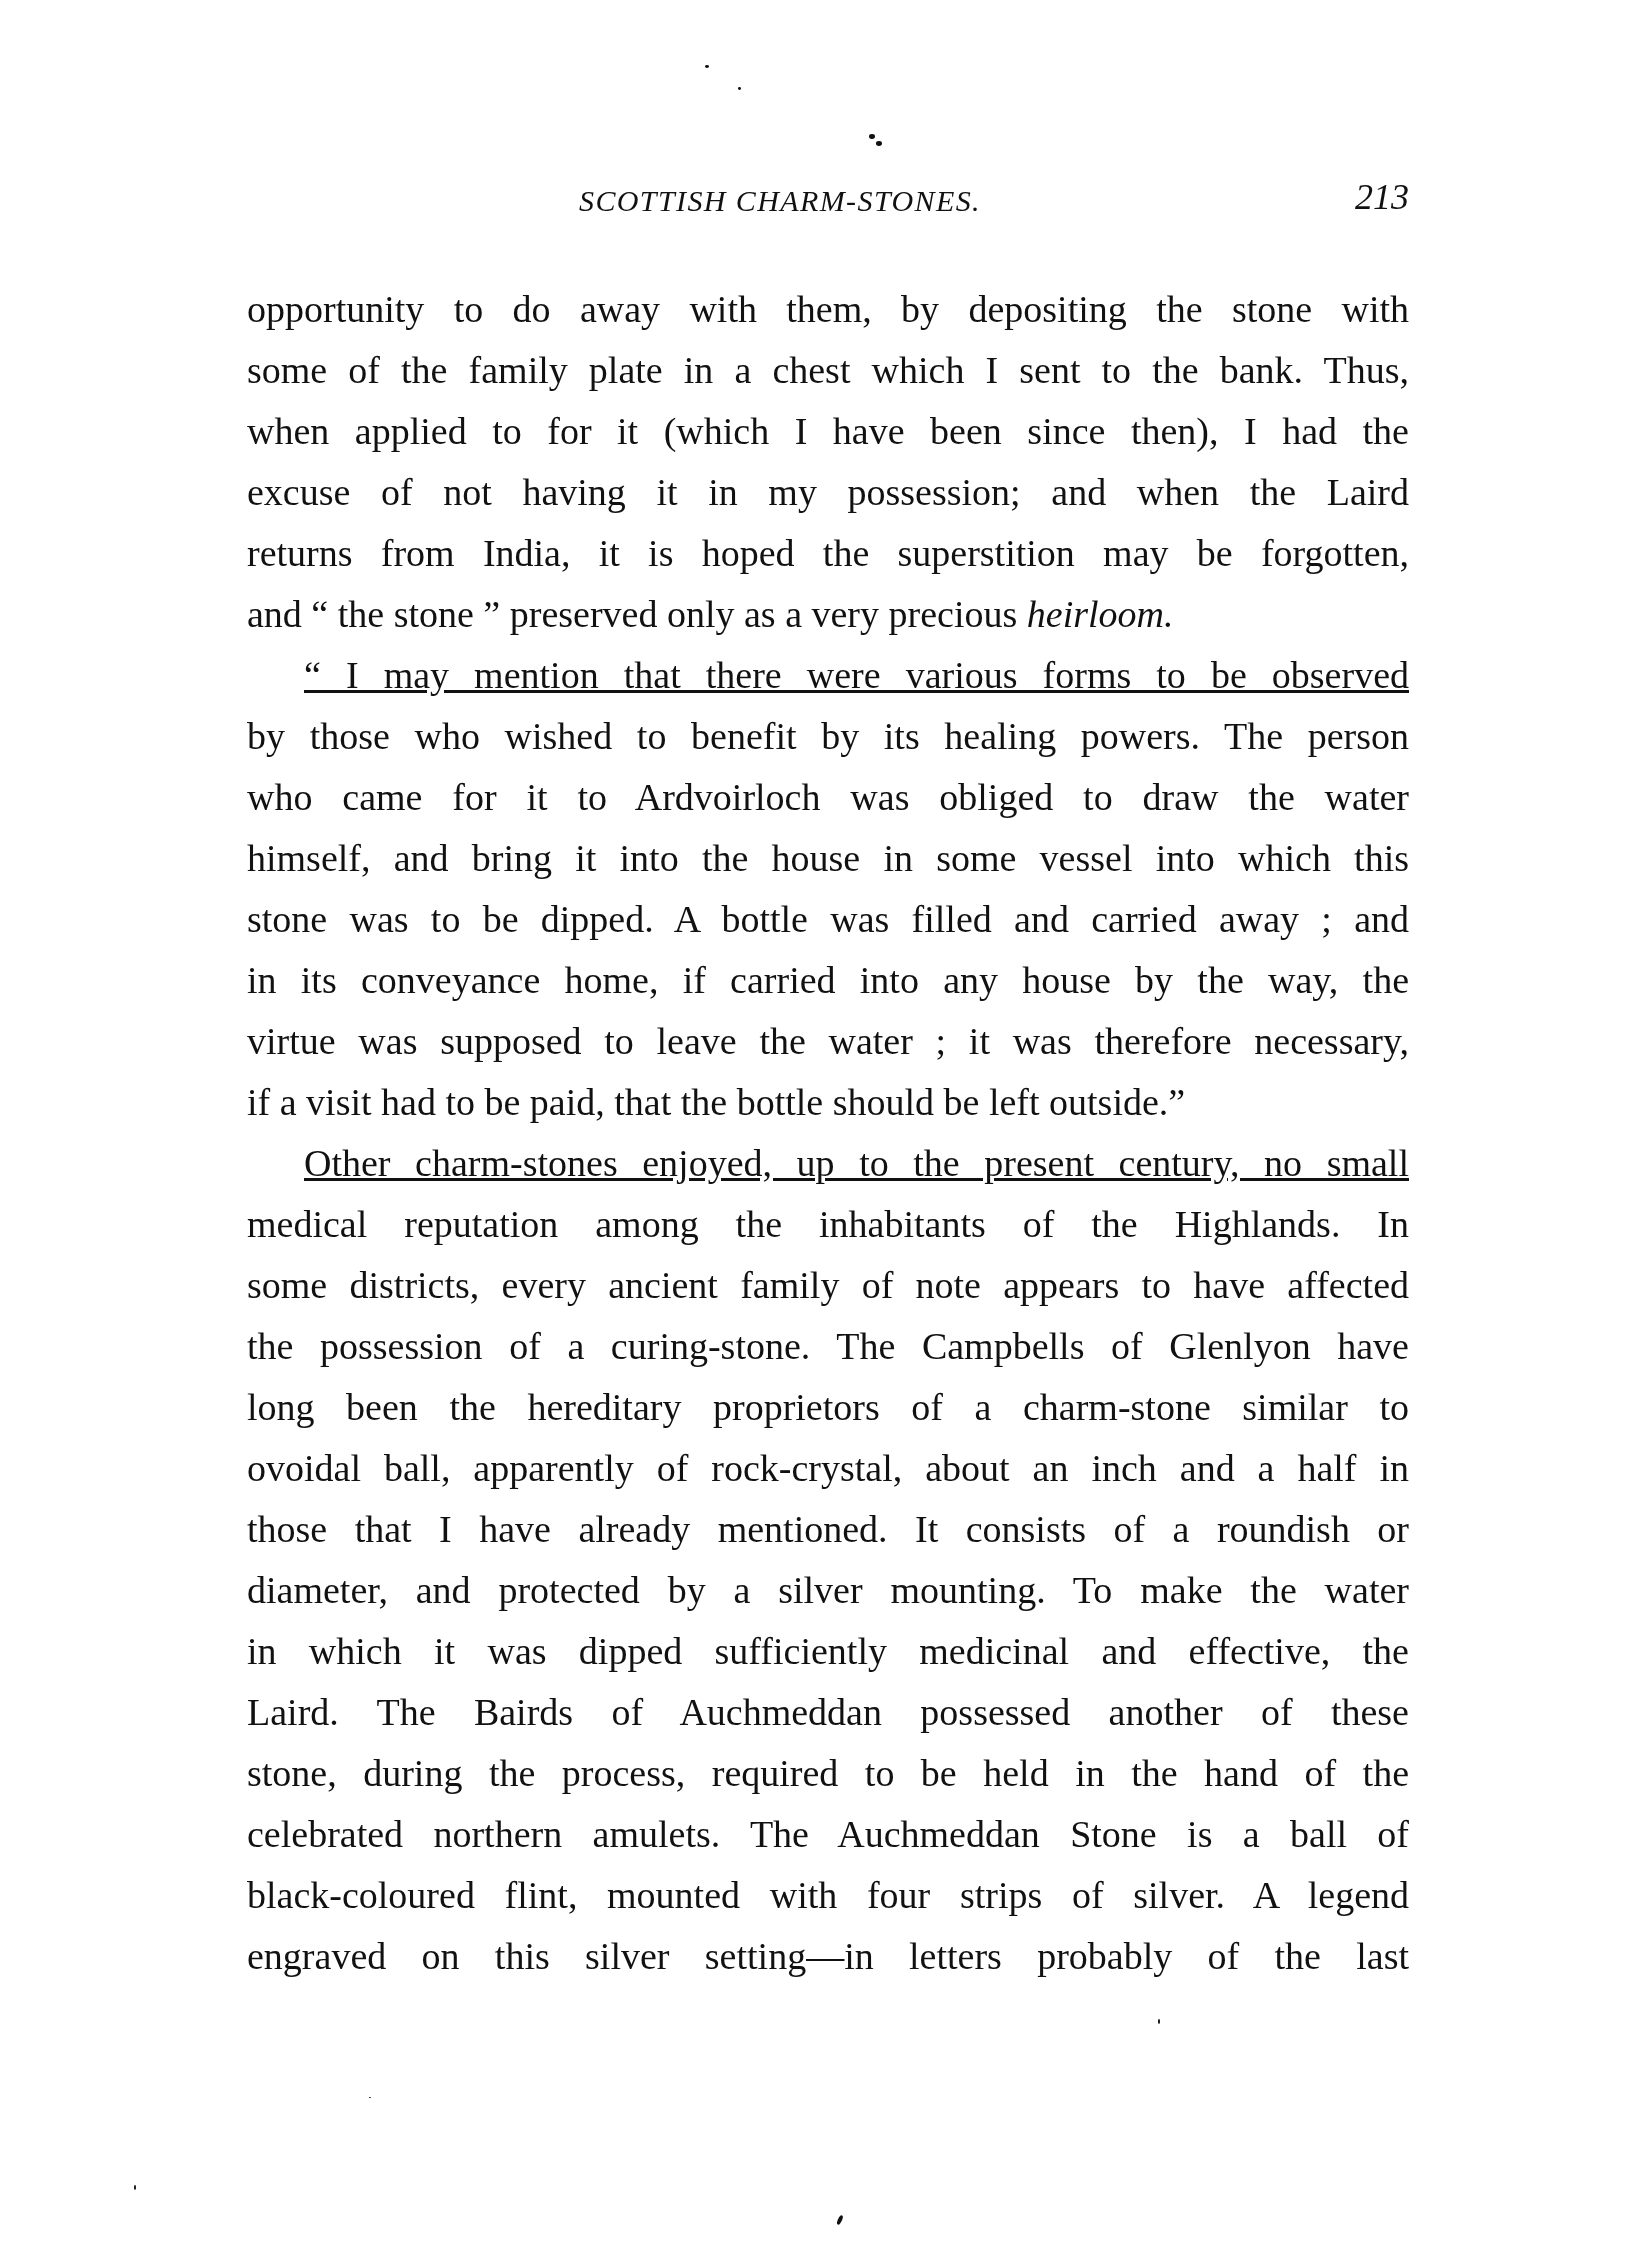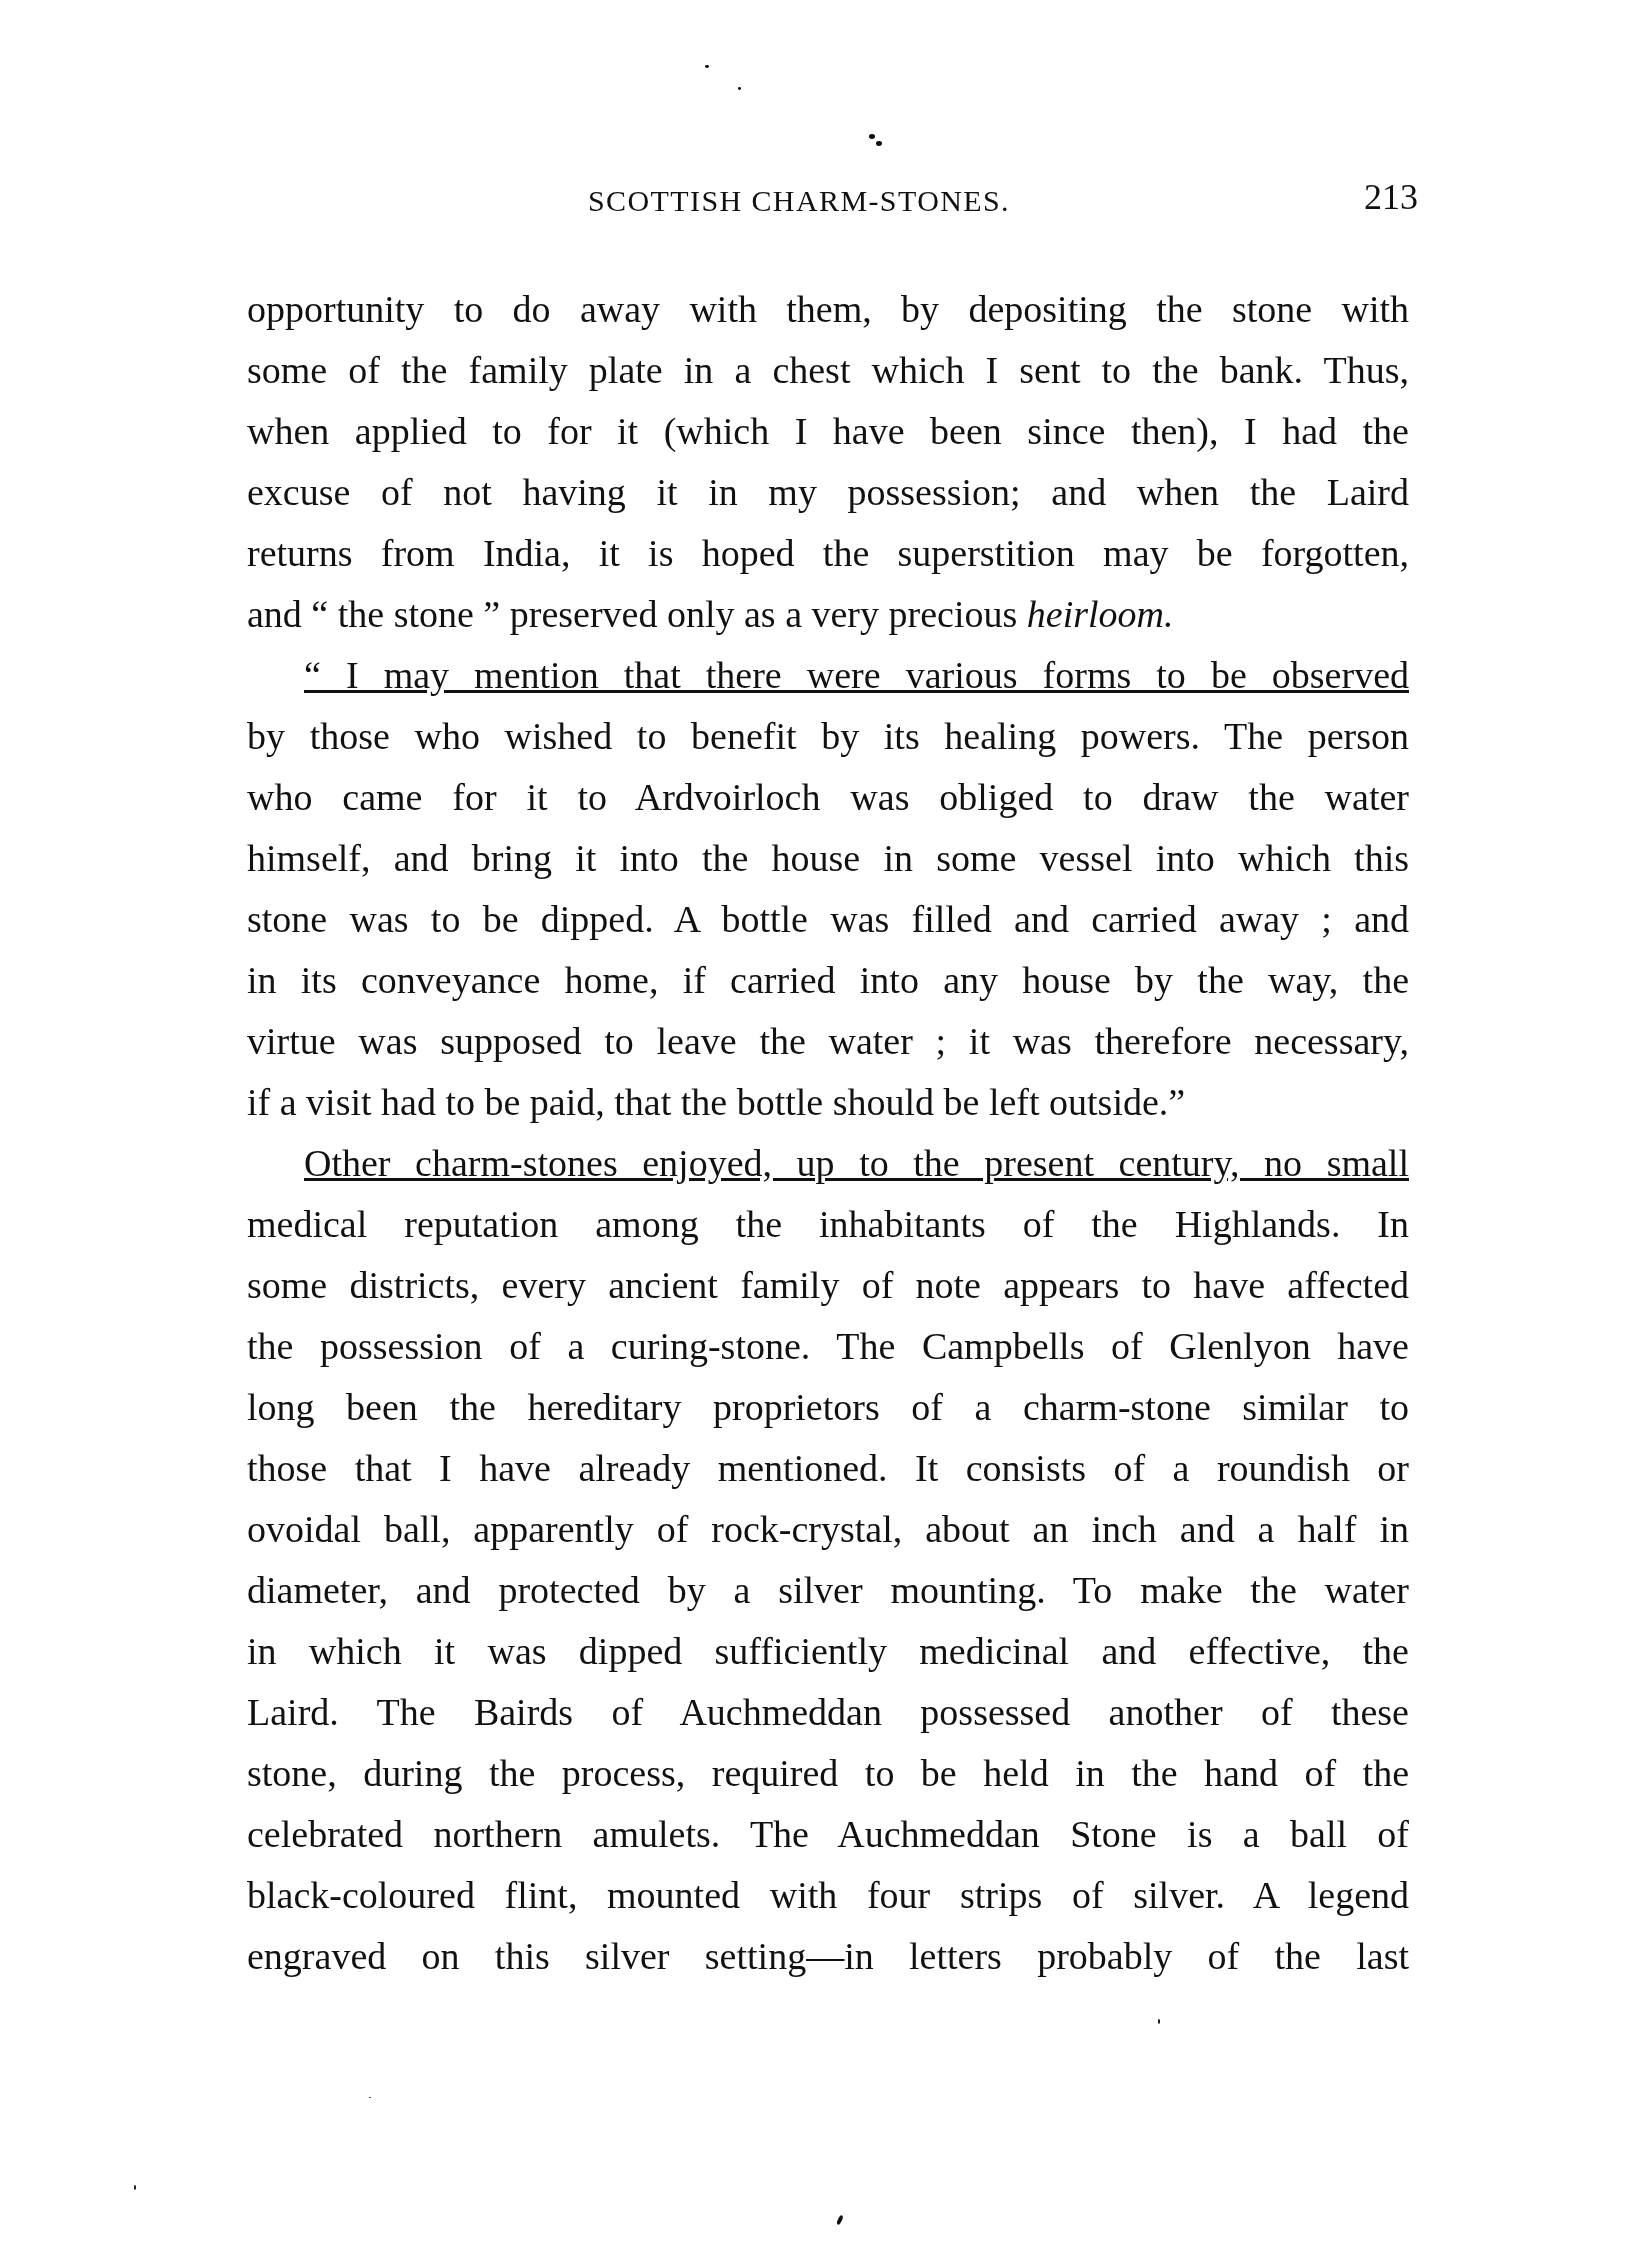--- a/index.html
+++ b/index.html
@@ -17,24 +17,25 @@
     }
     .page {
       position: absolute;
       left: 0; top: 0;
       width: 1642px;
       height: 2260px;
       background: #ffffff;
     }
     .running-head {
       position: absolute;
-      left: 256px;
+      left: 247px;
       top: 182px;
       width: 1162px;
       height: 48px;
+      font-style: italic;
     }
     .running-title {
       position: absolute;
       left: 332px;
       top: 1.9px;
       font-size: 30px;
       letter-spacing: 1.4px;
       text-transform: uppercase;
       white-space: nowrap;
     }
@@ -118,22 +119,22 @@
       <span class="line">virtue was supposed to leave the water ; it was therefore necessary,</span>
       <span class="line last">if a visit had to be paid, that the bottle should be left outside.”</span>
     </div>
 
     <div class="paragraph">
       <span class="line indent">Other charm-stones enjoyed, up to the present century, no small</span>
       <span class="line">medical reputation among the inhabitants of the Highlands.  In</span>
       <span class="line">some districts, every ancient family of note appears to have affected</span>
       <span class="line">the possession of a curing-stone.  The Campbells of Glenlyon have</span>
       <span class="line">long been the hereditary proprietors of a charm-stone similar to</span>
+      <span class="line">ovoidal ball, apparently of rock-crystal, about an inch and a half in</span>
       <span class="line">those that I have already mentioned.  It consists of a roundish or</span>
-      <span class="line">ovoidal ball, apparently of rock-crystal, about an inch and a half in</span>
       <span class="line">diameter, and protected by a silver mounting.  To make the water</span>
       <span class="line">in which it was dipped sufficiently medicinal and effective, the</span>
       <span class="line">Laird.  The Bairds of Auchmeddan possessed another of these</span>
       <span class="line">stone, during the process, required to be held in the hand of the</span>
       <span class="line">celebrated northern amulets.  The Auchmeddan Stone is a ball of</span>
       <span class="line">black-coloured flint, mounted with four strips of silver.  A legend</span>
       <span class="line">engraved on this silver setting—in letters probably of the last</span>
     </div>
 
   </div>

